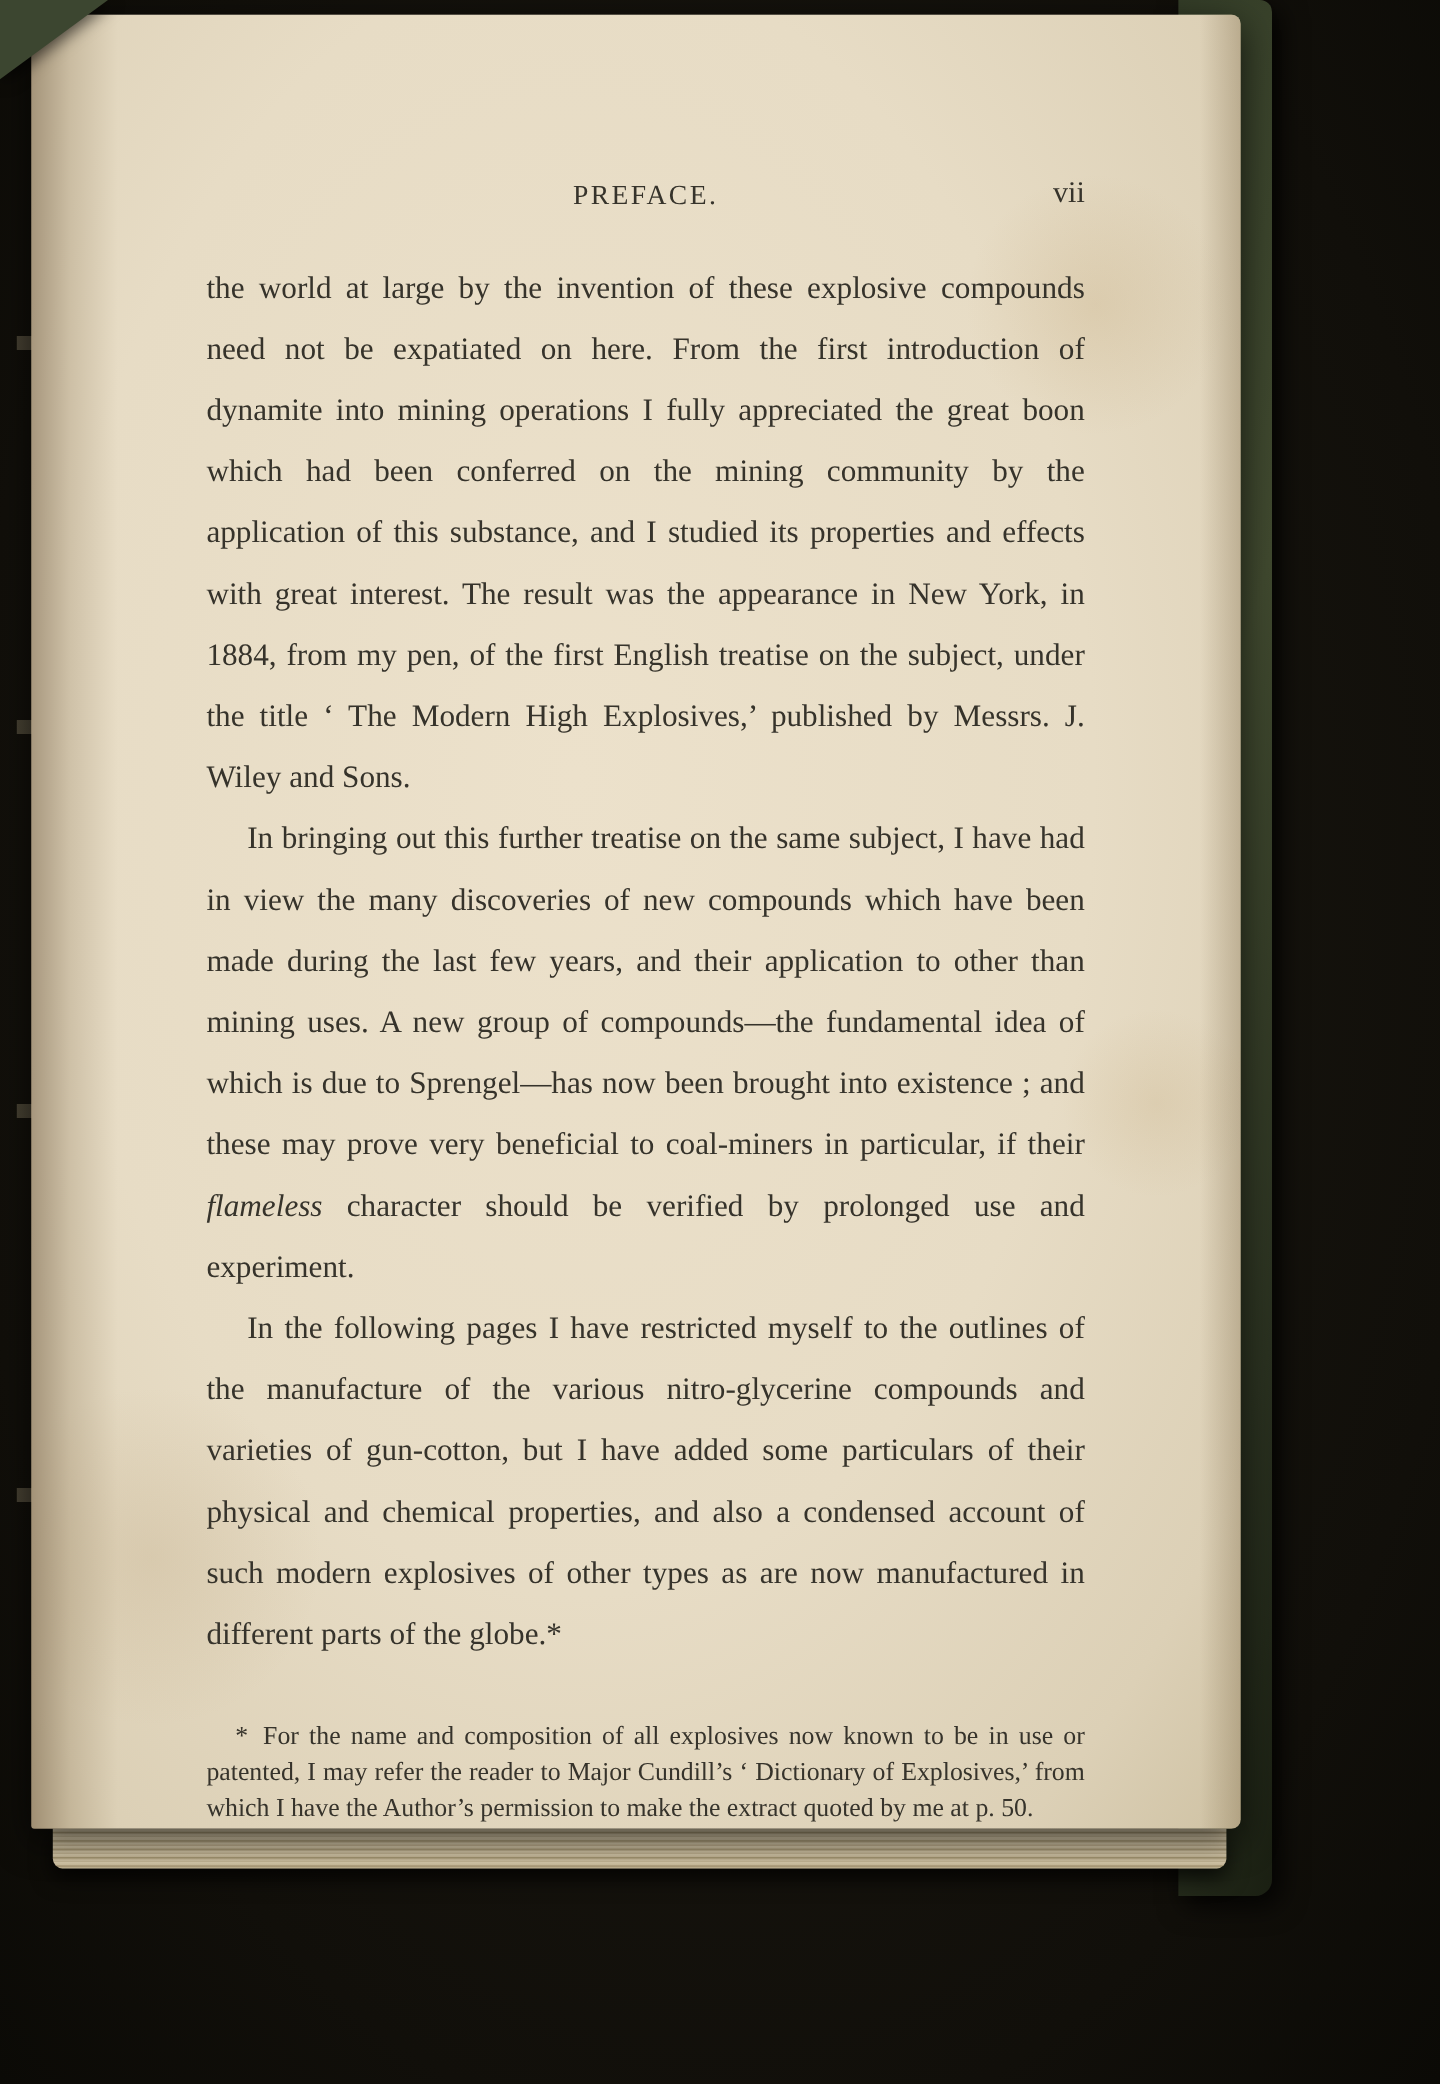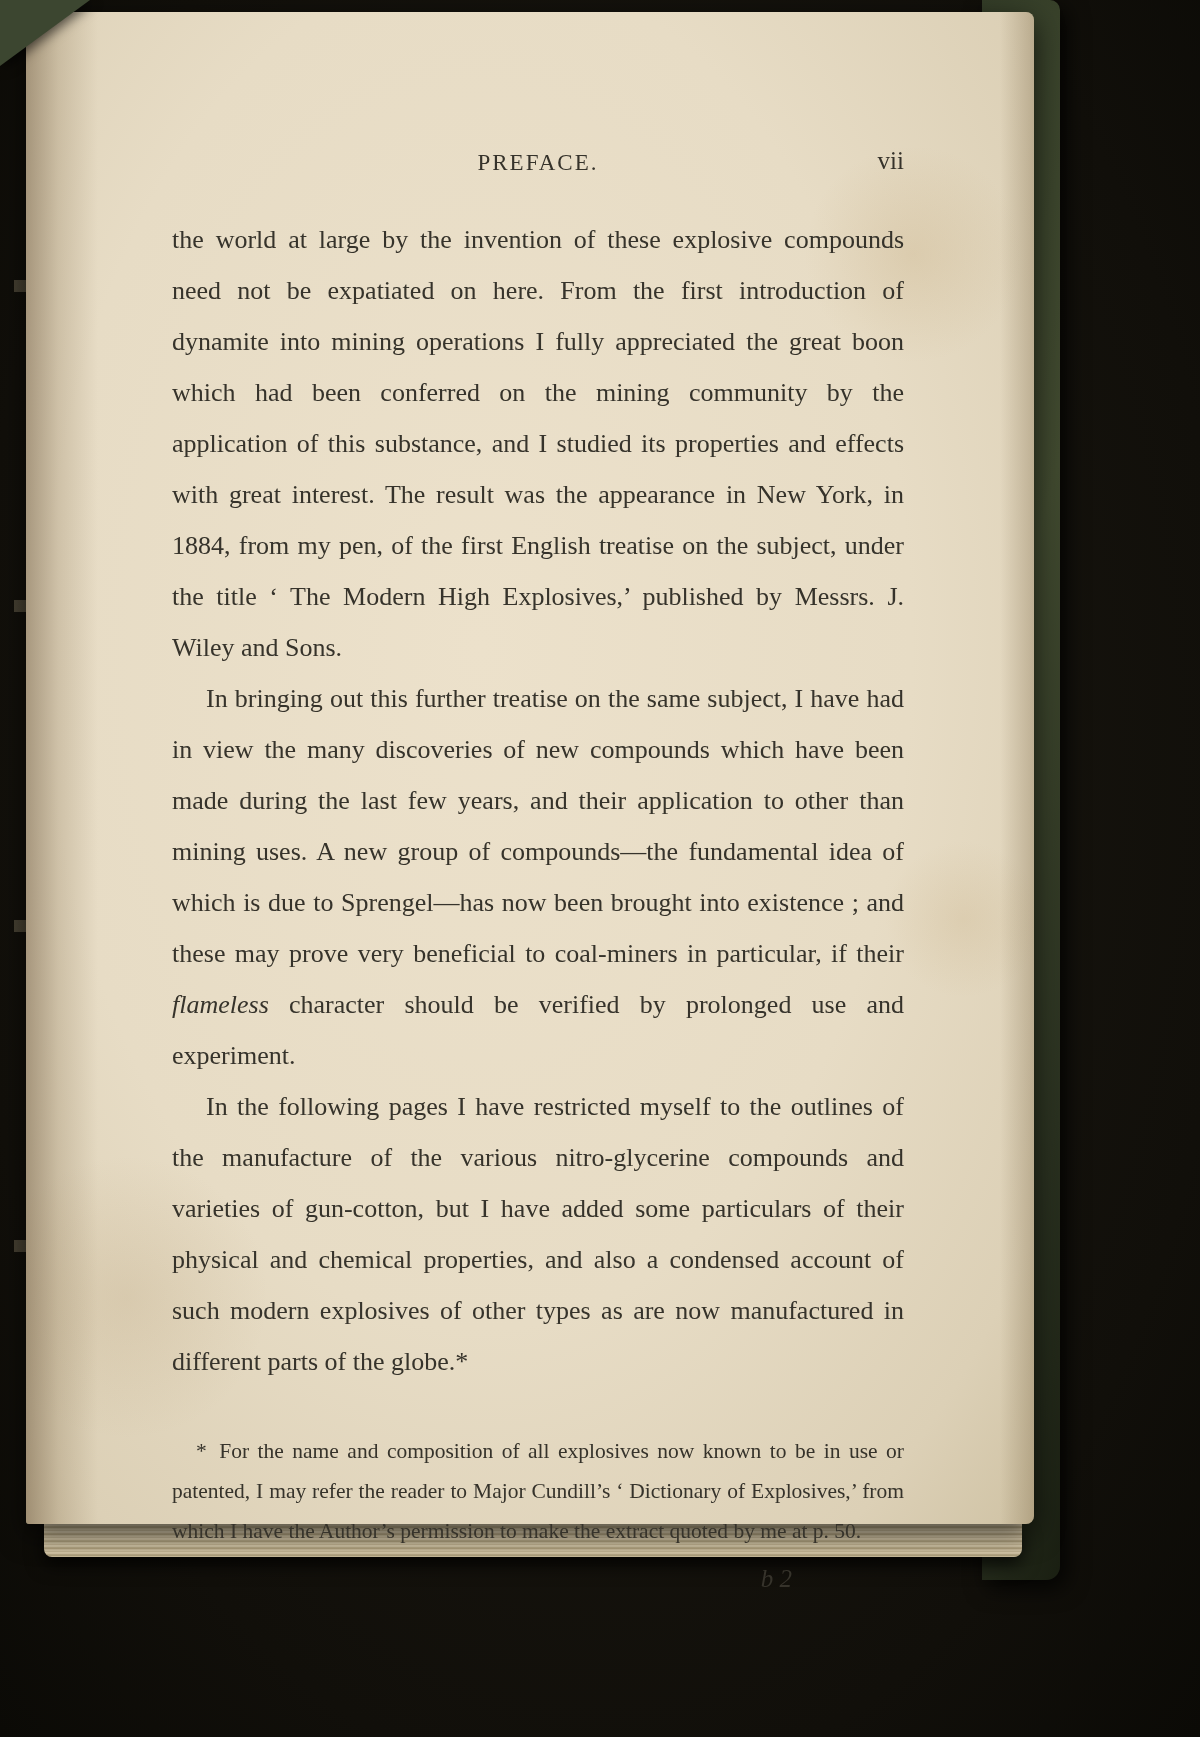--- a/index.html
+++ b/index.html
@@ -150,21 +150,21 @@
     text-align: justify;
   }
   .body-paragraphs p.indent {
     text-indent: 34px;
   }
   .italic { font-style: italic; }
 
   .footnote {
     margin: 44px 0 0 0;
     font-size: 21.5px;
-    line-height: 40px;
+    line-height: 30px;
     text-align: justify;
     text-indent: 24px;
   }
   .fn-marker { margin-right: 4px; }
 
   .signature {
     margin-top: 14px;
     padding-right: 112px;
     text-align: right;
     font-style: italic;
@@ -192,20 +192,19 @@
           <p class=""><span>the world at large by the invention of these explosive compounds need not be expatiated on here.  From the first introduction of dynamite into mining operations I fully appreciated the great boon which had been conferred on the mining community by the application of this substance, and I studied its properties and effects with great interest.  The result was the appearance in New York, in 1884, from my pen, of the first English treatise on the subject, under the title ‘ The Modern High Explosives,’ published by Messrs. J. Wiley and Sons.</span></p>
           <p class="indent"><span>In bringing out this further treatise on the same subject, I have had in view the many discoveries of new compounds which have been made during the last few years, and their application to other than mining uses. A new group of compounds—the fundamental idea of which is due to Sprengel—has now been brought into existence ; and these may prove very beneficial to coal-miners in particular, if their </span><span class="italic">flameless</span><span> character should be verified by prolonged use and experiment.</span></p>
           <p class="indent"><span>In the following pages I have restricted myself to the outlines of the manufacture of the various nitro-glycerine compounds and varieties of gun-cotton, but I have added some particulars of their physical and chemical properties, and also a condensed account of such modern explosives of other types as are now manufactured in different parts of the globe.*</span></p>
         </div>
 
       <p class="footnote">
         <span class="fn-marker">*</span>
         <span>For the name and composition of all explosives now known to be in use or patented, I may refer the reader to Major Cundill’s ‘ Dictionary of Explosives,’ from which I have the Author’s permission to make the extract quoted by me at p. 50.</span>
       </p>
 
-      <div class="signature">b 2</div>
 
     </div>
   </div>
 
   <div class="cover-corner"></div>
 
 </div>
 
 </body></html>

